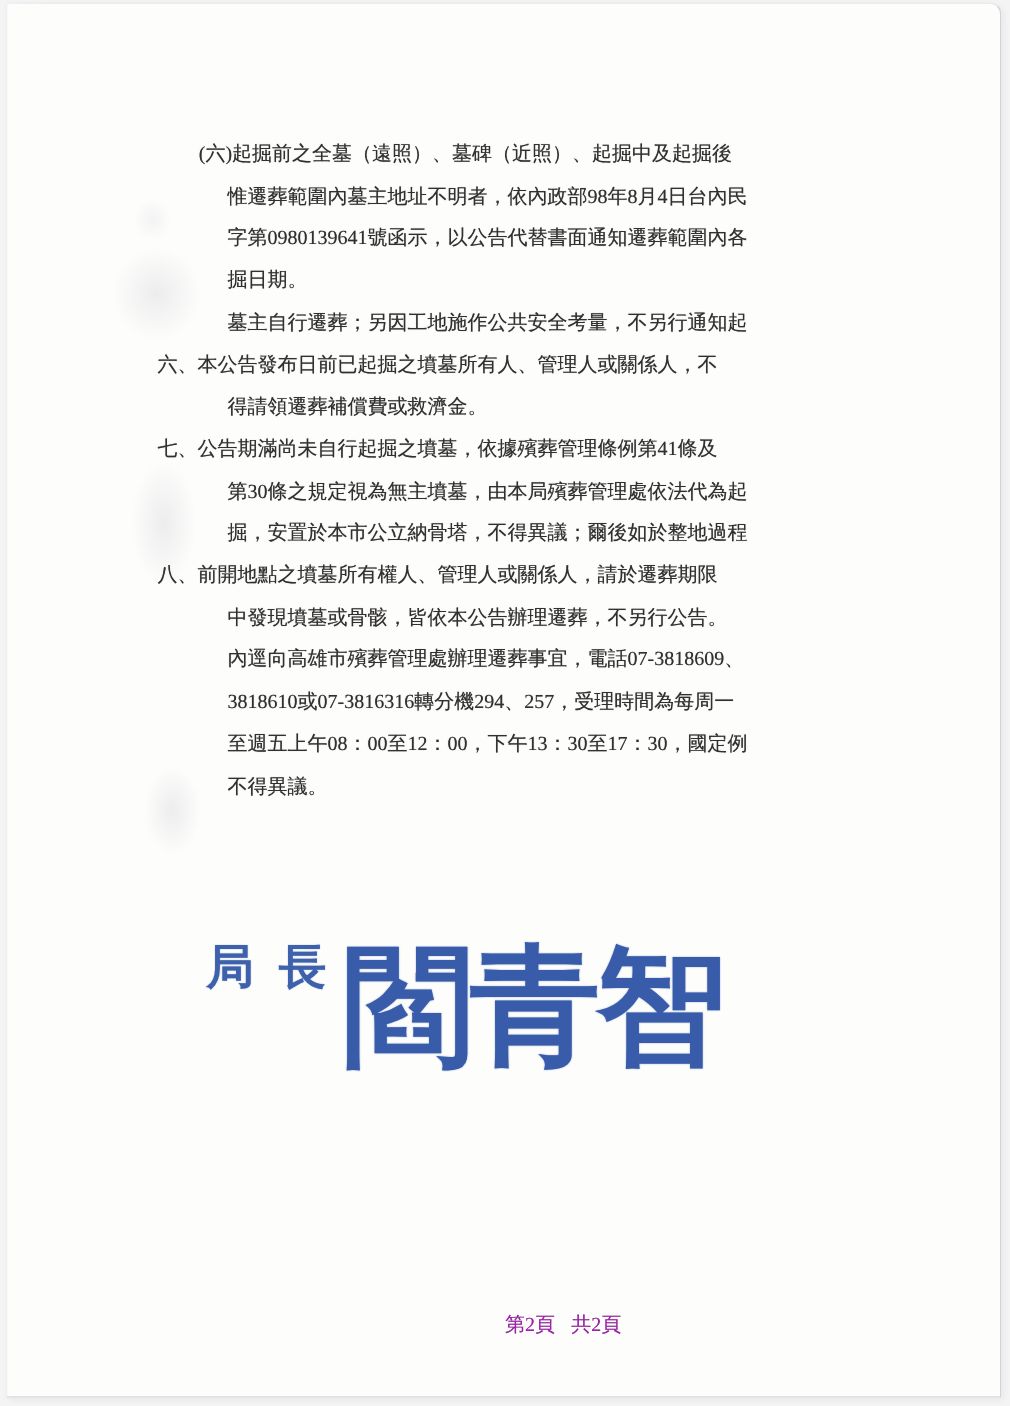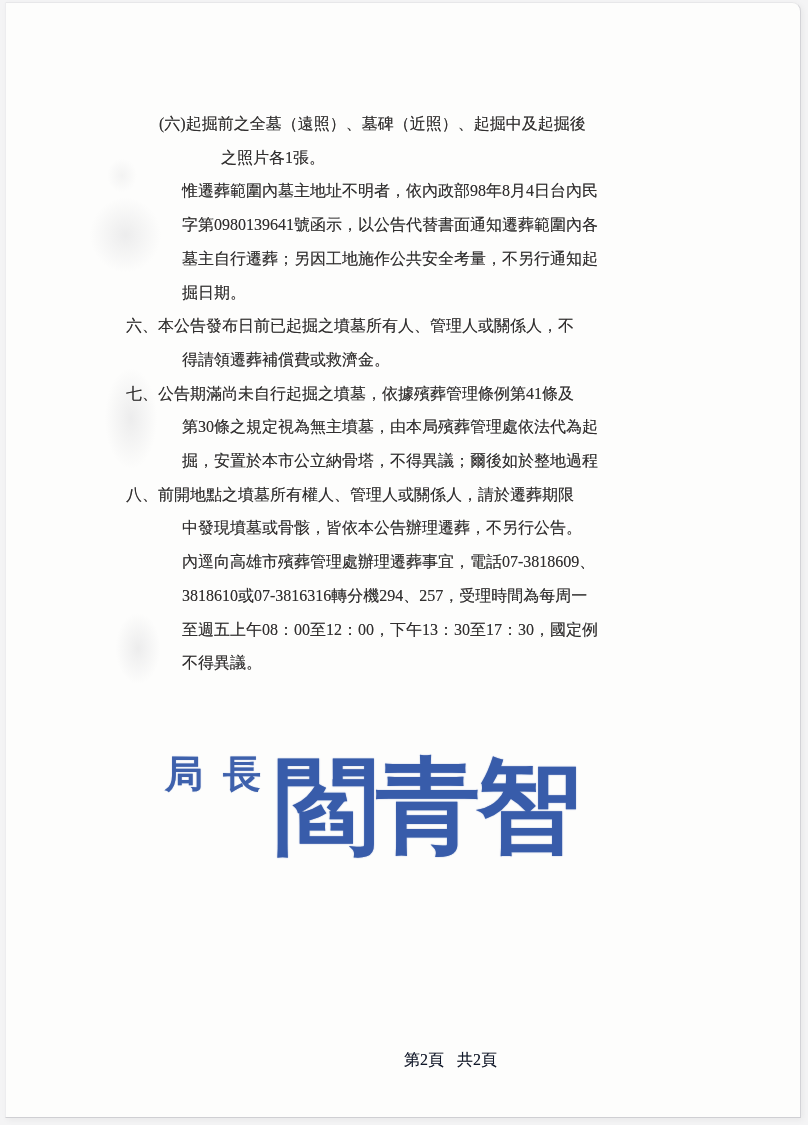--- a/index.html
+++ b/index.html
@@ -76,42 +76,41 @@
     margin-top: 21px;
     opacity: 0.95;
     text-shadow: 0 0 1.2px rgba(46,84,166,0.7);
   }
 
   
   .footer {
     position: absolute;
     left: 398px; top: 1047px;
     font-size: 16px;
-    color: #0f172a;
+    color: #a21caf;
     display: flex;
     gap: 13px;
     text-shadow: 0 0 0.5px rgba(60,58,58,0.5);
   }
 </style>
 </head>
 <body>
 
 <div class="page" style="background: rgb(253, 253, 252);">
   <div class="smudge s1"></div>
   <div class="smudge s2"></div>
   <div class="smudge s3"></div>
   <div class="smudge s4"></div>
 
   <div class="doc" id="doc-lines" style="color: rgb(49, 47, 47);">
       <div class="line indent-sub">(六)起掘前之全墓（遠照）、墓碑（近照）、起掘中及起掘後</div>
-      <div class="line indent-sub2">之照片各1張。</div>
       <div class="line indent-cont">惟遷葬範圍內墓主地址不明者，依內政部98年8月4日台內民</div>
       <div class="line indent-cont">字第0980139641號函示，以公告代替書面通知遷葬範圍內各</div>
+      <div class="line indent-cont">掘日期。</div>
       <div class="line indent-cont">墓主自行遷葬；另因工地施作公共安全考量，不另行通知起</div>
-      <div class="line indent-cont">掘日期。</div>
       <div class="line indent-item">六、本公告發布日前已起掘之墳墓所有人、管理人或關係人，不</div>
       <div class="line indent-cont">得請領遷葬補償費或救濟金。</div>
       <div class="line indent-item">七、公告期滿尚未自行起掘之墳墓，依據殯葬管理條例第41條及</div>
       <div class="line indent-cont">第30條之規定視為無主墳墓，由本局殯葬管理處依法代為起</div>
       <div class="line indent-cont">掘，安置於本市公立納骨塔，不得異議；爾後如於整地過程</div>
       <div class="line indent-item">八、前開地點之墳墓所有權人、管理人或關係人，請於遷葬期限</div>
       <div class="line indent-cont">中發現墳墓或骨骸，皆依本公告辦理遷葬，不另行公告。</div>
       <div class="line indent-cont">內逕向高雄市殯葬管理處辦理遷葬事宜，電話07-3818609、</div>
       <div class="line indent-cont">3818610或07-3816316轉分機294、257，受理時間為每周一</div>
       <div class="line indent-cont">至週五上午08：00至12：00，下午13：30至17：30，國定例</div>

